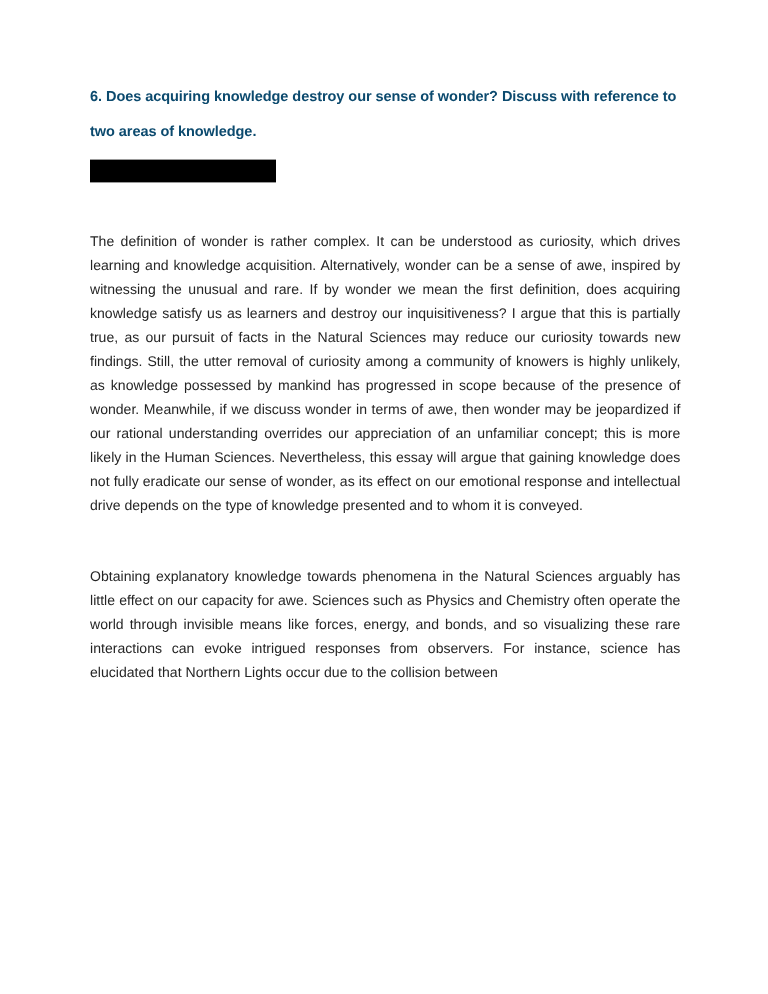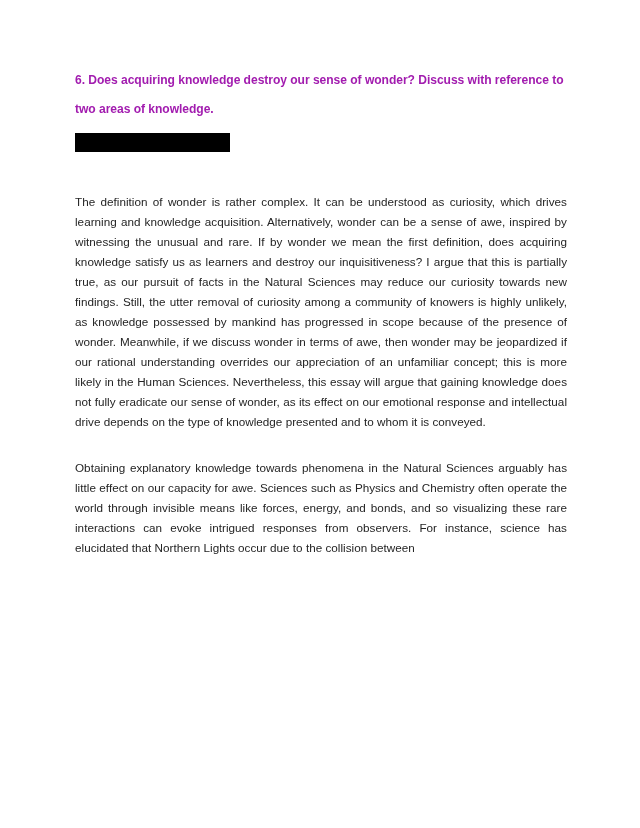--- a/index.html
+++ b/index.html
@@ -28,21 +28,21 @@
     left: 75px;
     top: 66px;
     width: 492px;
   }
 
   .essay-heading {
     font-size: 12.1px;
     font-weight: bold;
     line-height: 28.6px;
     letter-spacing: -0.05px;
-    color: #a21caf;
+    color: #0c4a6e;
     text-align: left;
     margin: 0;
   }
 
   .redaction-bar {
     width: 155px;
     height: 19px;
     background: #000000;
     margin-top: 10px;
   }
@@ -55,21 +55,21 @@
     font-size: 11.7px;
     line-height: 20px;
     text-align: justify;
     text-justify: inter-word;
     color: #242424;
     margin: 0;
     letter-spacing: 0.02px;
   }
 
   .body-paragraph + .body-paragraph {
-    margin-top: 26px;
+    margin-top: 39px;
   }
 </style>
 </head>
 <body>
 
 <div class="page">
 
   <div class="content">
 
     <h1 class="essay-heading">6. Does acquiring knowledge destroy our sense of wonder? Discuss with reference to two areas of knowledge.</h1>

